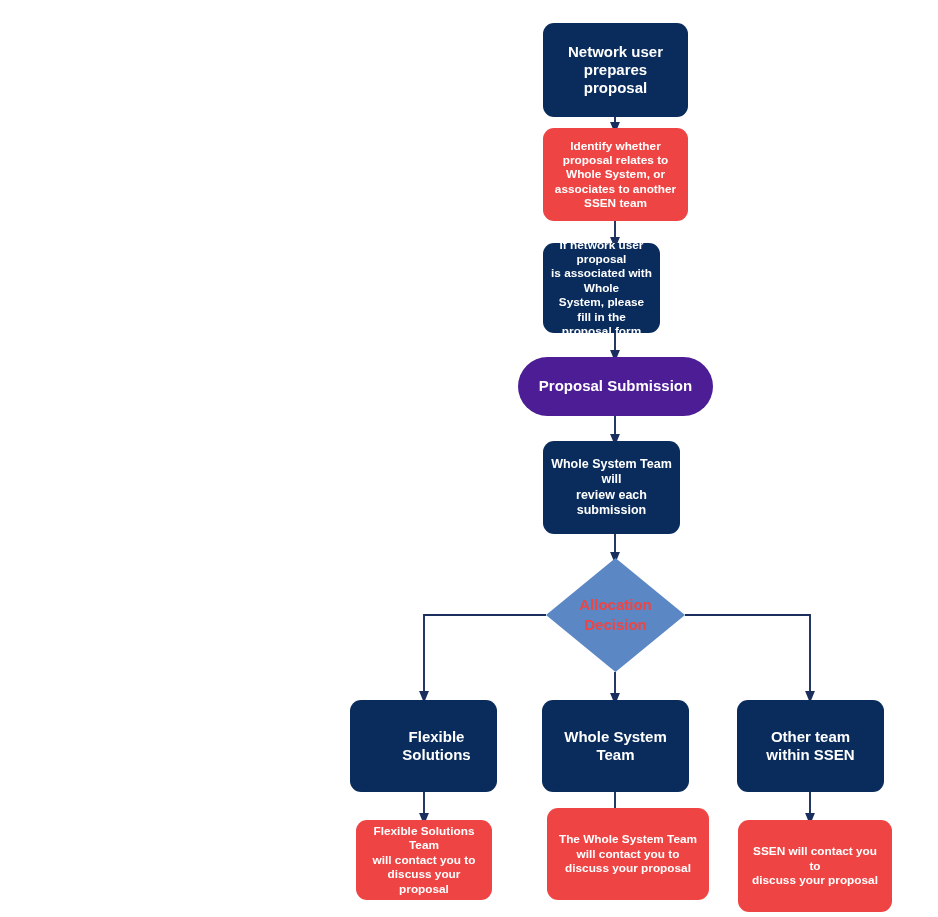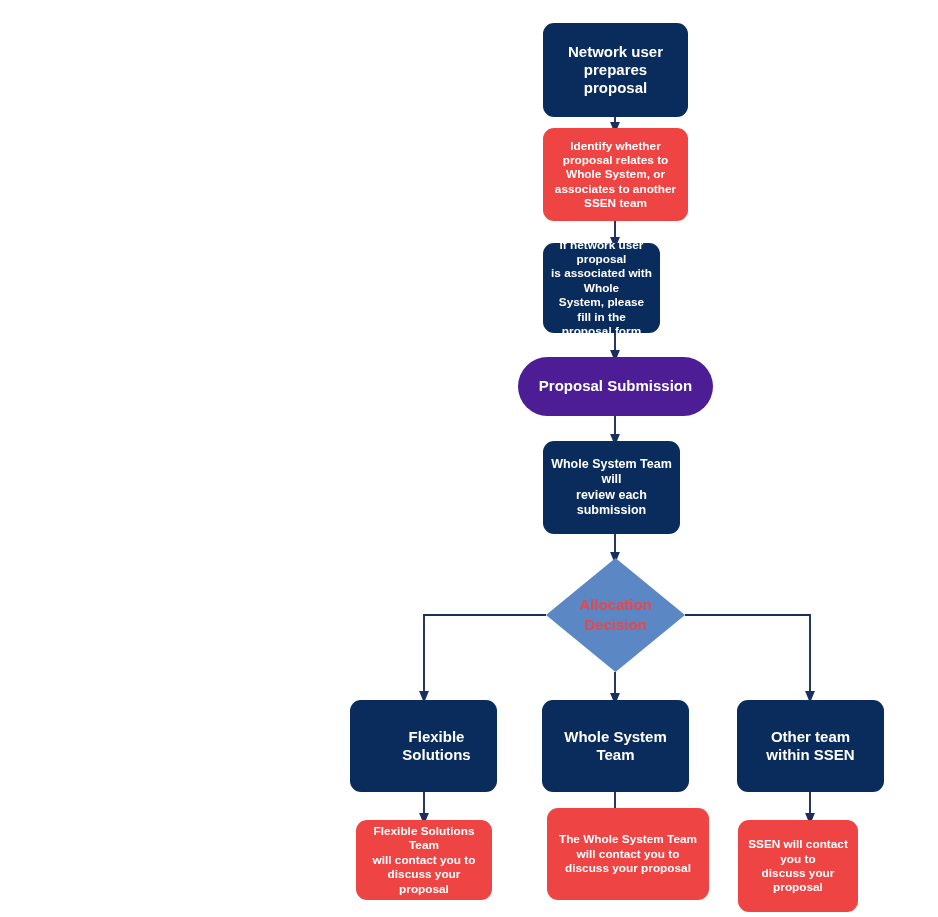--- a/index.html
+++ b/index.html
@@ -142,16 +142,16 @@
 within SSEN</div>
 
   <div class="node light fs-115" style="left:356px; top:820px; width:136px; height:80px;">Flexible Solutions Team
 will contact you to
 discuss your proposal</div>
 
   <div class="node light fs-115" style="left:547px; top:808px; width:162px; height:92px;">The Whole System Team
 will contact you to
 discuss your proposal</div>
 
-  <div class="node light fs-115" style="left:738px; top:820px; width:120px; height:92px;">SSEN will contact you to
+  <div class="node light fs-115" style="left:738px; top:820px; width:154px; height:92px;">SSEN will contact you to
 discuss your proposal</div>
 
 </div>
 
 </body></html>

